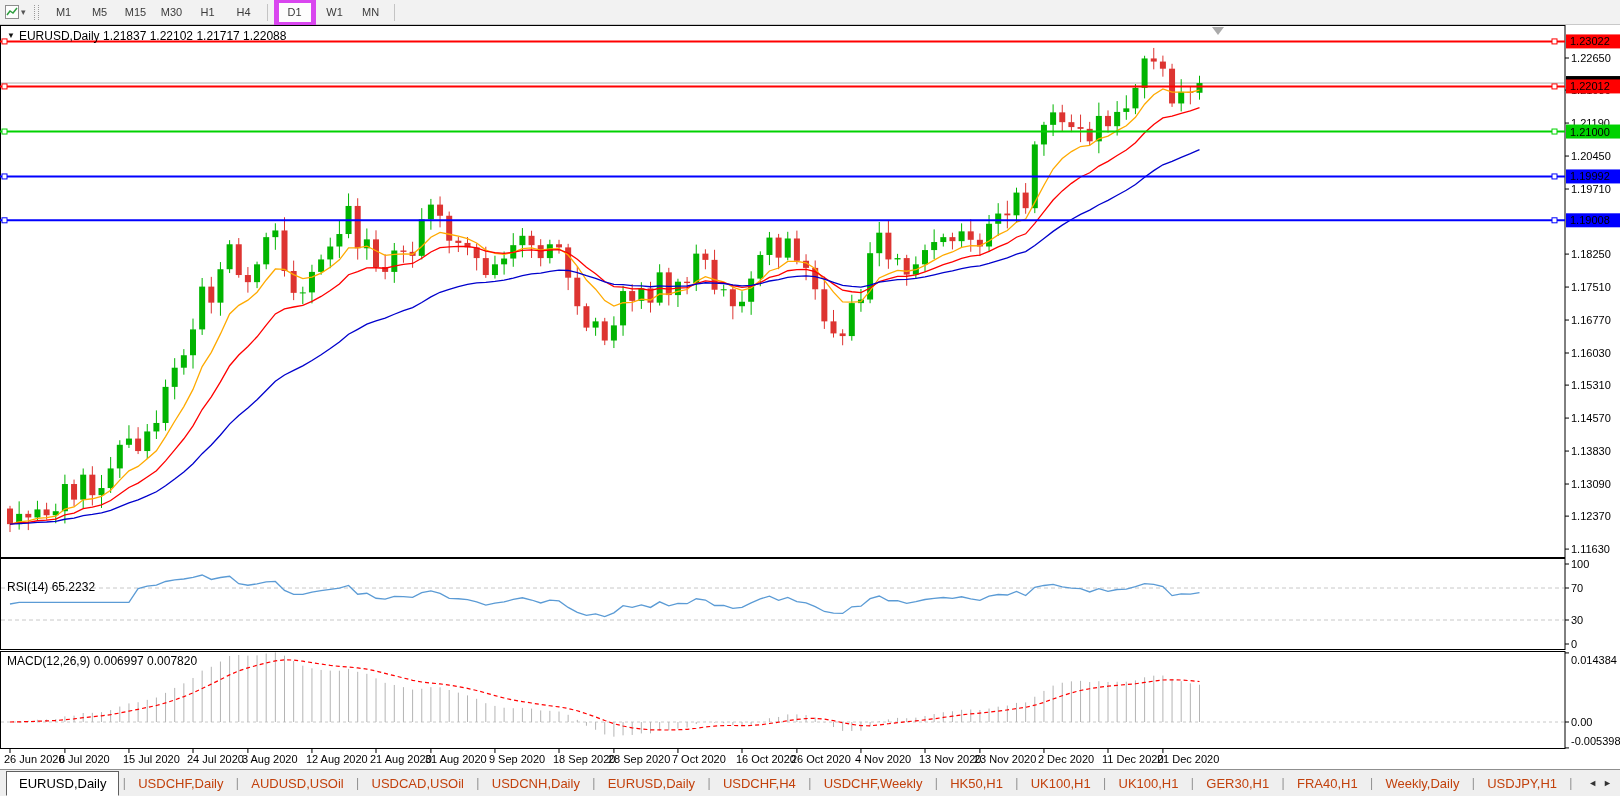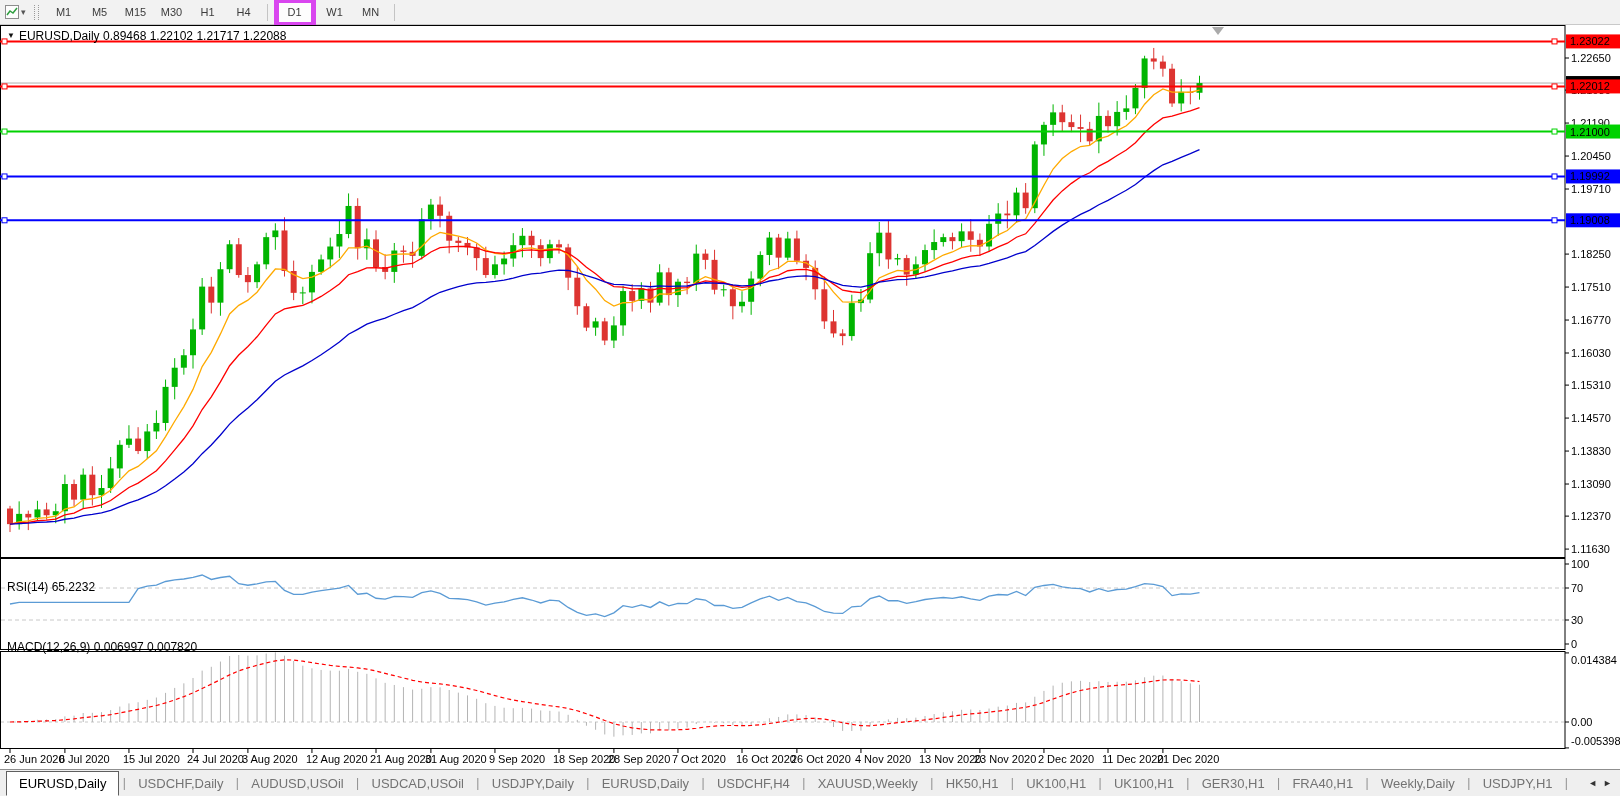--- a/index.html
+++ b/index.html
@@ -13,28 +13,28 @@
   .grip{width:3px;height:15px;border-left:1px dotted #9a9a9a;border-right:1px dotted #9a9a9a;margin:0 7px 0 6px}
   .tfbtn{min-width:24px;height:19px;line-height:19px;text-align:center;font-size:11px;color:#3c3c3c;
          padding:0 4px;margin:0 1px;border:1px solid transparent;border-radius:2px;cursor:default}
   .tfbtn.active{background:#fdfdfd;border:5px solid #d946ef}
   .tbsep{width:1px;height:17px;background:#c4c4c4;margin:0 5px}
   
   .panel-label{position:absolute;font-size:12px;color:#000;z-index:3;white-space:nowrap}
   #chart-title{top:29px;left:7px}
   #chart-title .tri{font-size:8px;vertical-align:2px;margin-right:4px;color:#111}
   #rsi-label{top:580px;left:7px}
-  #macd-label{top:640px;left:7px}
+  #macd-label{top:654px;left:7px}
   #chart-svg{position:absolute;top:0;left:0;z-index:1}
   #chart-svg text{font-family:"Liberation Sans",sans-serif;font-size:11px;fill:#000}
   
   #tabbar{position:absolute;left:0;top:769px;width:1620px;height:27px;background:#efefef;
           border-top:1px solid #8f8f8f;display:flex;align-items:stretch;box-sizing:border-box;z-index:4}
   #tabs{display:flex;align-items:center;overflow:hidden;flex:1 1 auto;padding-left:6px;white-space:nowrap}
-  .tab{font-size:13px;color:#737373;padding:4px 9px;cursor:default;flex:0 0 auto}
+  .tab{font-size:13px;color:#c2410c;padding:4px 9px;cursor:default;flex:0 0 auto}
   .tab.active{background:#fff;border:1px solid #5f5f5f;border-bottom:1px solid #fff;color:#000;
               padding:4px 12px;margin-bottom:-1px}
   .tabsep{color:#8f8f8f;font-size:12px;flex:0 0 auto}
   #tab-scroll{flex:0 0 auto;display:flex;align-items:center;gap:6px;padding:0 8px;color:#333;font-size:9px}
 </style>
 </head>
 <body>
 
 <svg id="chart-svg" width="1620" height="796">
     <defs>
@@ -577,21 +577,21 @@
       <text x="1037.95" y="763">2 Dec 2020</text>
       <line x1="1108" y1="748" x2="1108" y2="753" stroke="#000"></line>
       <text x="1102" y="763">11 Dec 2020</text>
       <line x1="1162.9" y1="748" x2="1162.9" y2="753" stroke="#000"></line>
       <text x="1156.9" y="763">21 Dec 2020</text>
     </g>
     <polygon points="1212,27 1224,27 1218,35" fill="#aaa"></polygon>
   </svg>
 
 <div id="chart-title" class="panel-label">
-  <span class="tri">▼</span><span>EURUSD,Daily</span>&nbsp;<span>0.89468 1.22102 1.21717 1.22088</span>
+  <span class="tri">▼</span><span>EURUSD,Daily</span>&nbsp;<span>1.21837 1.22102 1.21717 1.22088</span>
 </div>
 <div id="rsi-label" class="panel-label">RSI(14) 65.2232</div>
 <div id="macd-label" class="panel-label">MACD(12,26,9) 0.006997 0.007820</div>
 
 <div id="toolbar">
   <span class="tool-icon">
     <svg width="14" height="14" viewBox="0 0 14 14">
       <rect x="0.5" y="0.5" width="13" height="13" fill="#fdfdfd" stroke="#8d8d8d"></rect>
       <polyline points="2,10 5,6 8,8 12,3" fill="none" stroke="#2e9e3f" stroke-width="1.5"></polyline>
     </svg>
@@ -616,27 +616,27 @@
 <div id="tabbar">
   <div id="tabs">
       <span class="tab active">EURUSD,Daily</span>
       <span class="tabsep">&nbsp;|&nbsp;</span>
       <span class="tab">USDCHF,Daily</span>
       <span class="tabsep">&nbsp;|&nbsp;</span>
       <span class="tab">AUDUSD,USOil</span>
       <span class="tabsep">&nbsp;|&nbsp;</span>
       <span class="tab">USDCAD,USOil</span>
       <span class="tabsep">&nbsp;|&nbsp;</span>
-      <span class="tab">USDJPY,Daily</span>
+      <span class="tab">USDCNH,Daily</span>
       <span class="tabsep">&nbsp;|&nbsp;</span>
       <span class="tab">EURUSD,Daily</span>
       <span class="tabsep">&nbsp;|&nbsp;</span>
       <span class="tab">USDCHF,H4</span>
       <span class="tabsep">&nbsp;|&nbsp;</span>
-      <span class="tab">XAUUSD,Weekly</span>
+      <span class="tab">USDCHF,Weekly</span>
       <span class="tabsep">&nbsp;|&nbsp;</span>
       <span class="tab">HK50,H1</span>
       <span class="tabsep">&nbsp;|&nbsp;</span>
       <span class="tab">UK100,H1</span>
       <span class="tabsep">&nbsp;|&nbsp;</span>
       <span class="tab">UK100,H1</span>
       <span class="tabsep">&nbsp;|&nbsp;</span>
       <span class="tab">GER30,H1</span>
       <span class="tabsep">&nbsp;|&nbsp;</span>
       <span class="tab">FRA40,H1</span>

